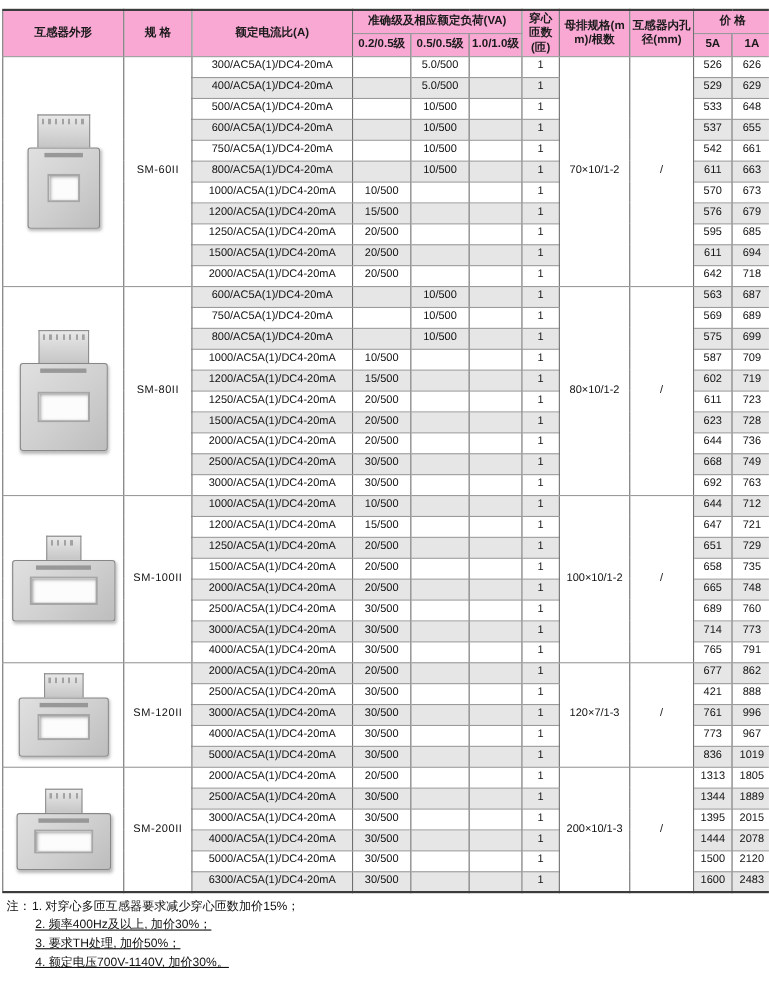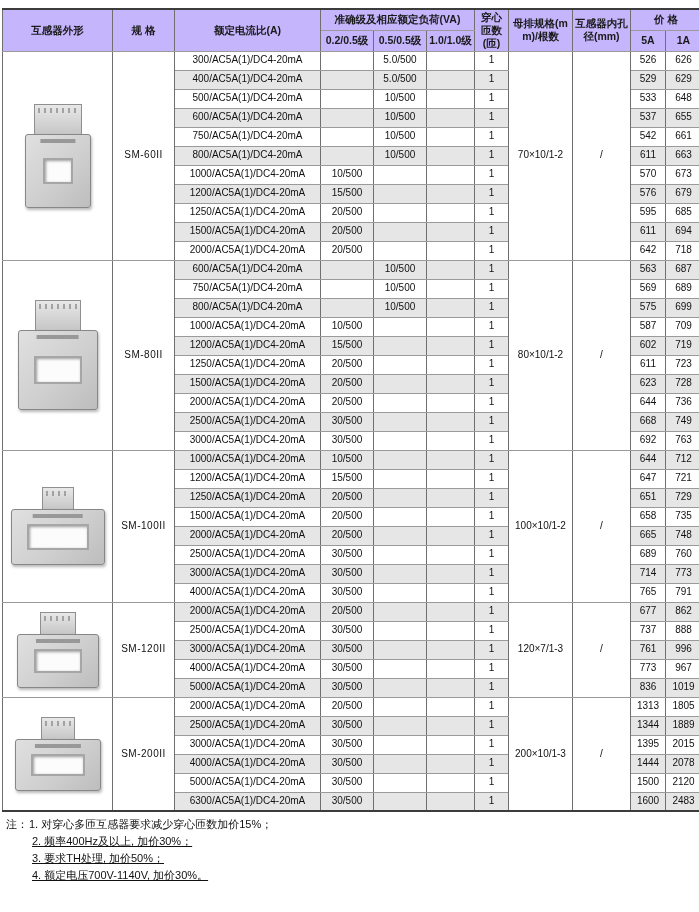--- a/index.html
+++ b/index.html
@@ -26,21 +26,21 @@
   table.spec th, table.spec td{
     border:1px solid var(--border-mid);
     border-top-color:var(--border-row);
     border-bottom-color:var(--border-row);
     text-align:center;vertical-align:middle;
     font-size:10px;line-height:1.25;
     padding:0 1px;overflow:hidden;
   }
   table.spec thead th{
     font-size:10.5px;font-weight:bold;color:#1a1a1a;
-    height:21px;background:#c4b5fd;
+    height:21px;background:#f9a8d4;
   }
   th.wrap{word-break:break-all;}
   tbody td{height:19px;}
   tr.stripe td{background:var(--stripe);}
   td.figure-cell, td.spec-cell, td.busbar-cell, td.hole-cell{background:#fff !important;}
   td.ratio-cell{font-size:10px;letter-spacing:0;white-space:nowrap;}
   td.spec-cell{font-size:10.5px;letter-spacing:.5px;}
   td.busbar-cell, td.hole-cell{white-space:nowrap;font-size:10px;}
   td.price-cell, td.acc-cell, td.turns-cell{font-size:10px;}
 
@@ -431,21 +431,21 @@
           <td class="hole-cell" rowspan="5">/</td>
           <td class="price-cell">677</td>
           <td class="price-cell">862</td>
         </tr>
         <tr>
           <td class="ratio-cell">2500/AC5A(1)/DC4-20mA</td>
           <td class="acc-cell">30/500</td>
           <td class="acc-cell"></td>
           <td class="acc-cell"></td>
           <td class="turns-cell">1</td>
-          <td class="price-cell">737</td>
+          <td class="price-cell">421</td>
           <td class="price-cell">888</td>
         </tr>
         <tr class="stripe">
           <td class="ratio-cell">3000/AC5A(1)/DC4-20mA</td>
           <td class="acc-cell">30/500</td>
           <td class="acc-cell"></td>
           <td class="acc-cell"></td>
           <td class="turns-cell">1</td>
           <td class="price-cell">761</td>
           <td class="price-cell">996</td>

